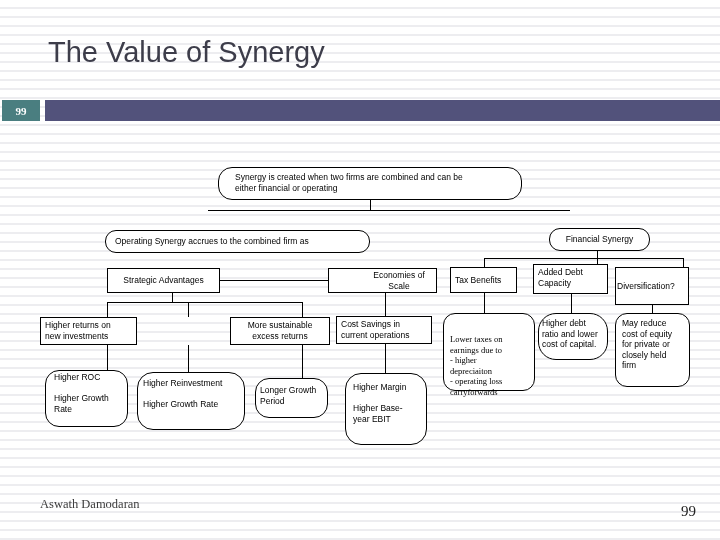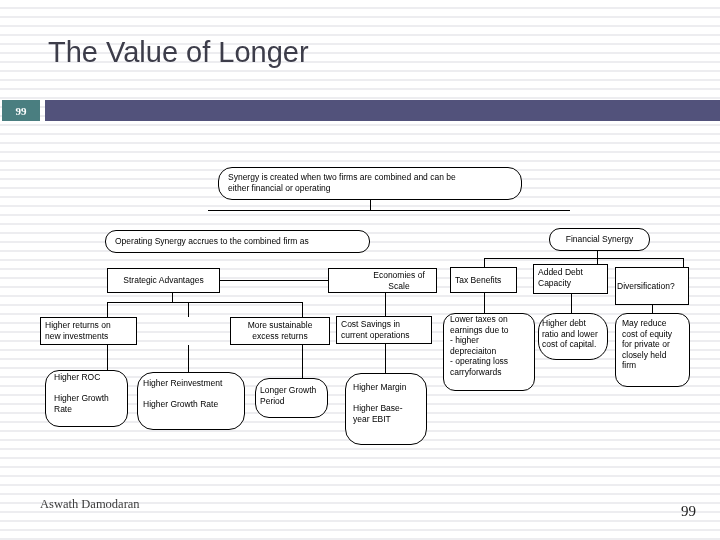--- a/index.html
+++ b/index.html
@@ -25,54 +25,54 @@
   .node{
     position:absolute;box-sizing:border-box;background:#ffffff;
     border:1px solid #000000;color:#000000;
     font-size:8.5px;line-height:10.5px;white-space:pre-line;
     padding:2px 4px;
   }
   .vc{display:flex;align-items:center;}
   .hc{justify-content:center;text-align:center;}
   .tc{text-align:center;}
   
-  .n-synergy_root{left:218px;top:167px;width:304px;height:33px;border-radius:14px;padding:4px 9px;}
+  .n-synergy_root{left:218px;top:167px;width:304px;height:33px;border-radius:14px;padding:4px 16px;}
   .n-operating_synergy{left:105px;top:230px;width:265px;height:23px;border-radius:11px;padding:0 9px;}
   .n-financial_synergy{left:549px;top:228px;width:101px;height:23px;border-radius:11px;}
   .n-strategic_advantages{left:107px;top:268px;width:113px;height:25px;}
   .n-economies_of_scale{left:328px;top:268px;width:109px;height:25px;padding-left:37px;}
   .n-tax_benefits{left:450px;top:267px;width:67px;height:26px;}
   .n-added_debt_capacity{left:533px;top:264px;width:75px;height:30px;}
   .n-diversification{left:615px;top:267px;width:74px;height:26px;padding:18px 1px;}
   .n-higher_returns{left:40px;top:317px;width:97px;height:28px;}
   .n-more_new_investments{left:147px;top:317px;width:73px;height:28px;}
   .n-more_sustainable{left:230px;top:317px;width:100px;height:28px;}
   .n-cost_savings{left:336px;top:316px;width:96px;height:28px;}
-  .n-lower_taxes{left:443px;top:313px;width:92px;height:78px;border-radius:12px;padding:0 6px;}
+  .n-lower_taxes{left:443px;top:313px;width:92px;height:78px;border-radius:12px;padding:20px 6px;font-family:Liberation Serif, serif;}
   .n-higher_debt{left:538px;top:313px;width:70px;height:47px;border-radius:18px;padding:4px 3px;}
   .n-may_reduce{left:615px;top:313px;width:75px;height:74px;border-radius:12px;padding:4px 6px;}
   .n-higher_roc{left:45px;top:370px;width:83px;height:57px;border-radius:14px;padding:1px 8px;}
   .n-higher_reinvestment{left:137px;top:372px;width:108px;height:58px;border-radius:16px;padding:5px 5px;}
   .n-longer_growth{left:255px;top:378px;width:73px;height:40px;border-radius:14px;padding:6px 4px;}
   .n-higher_margin{left:345px;top:373px;width:82px;height:72px;border-radius:16px;padding:8px 7px;}
   .footer-author{
     position:absolute;left:40px;top:497px;
     font-family:"Liberation Serif",serif;font-size:12.5px;color:#3c3c3c;
   }
   .footer-page{
     position:absolute;right:24px;top:503px;
     font-family:"Liberation Serif",serif;font-size:15px;color:#222222;
   }
 </style>
 </head>
 <body>
 
 <div class="slide">
 
-  <h1 class="title">The Value of Longer</h1>
+  <h1 class="title">The Value of Synergy</h1>
 
   <div class="page-badge">99</div>
   <div class="header-bar"></div>
 
   <div class="diagram">
 
     <svg class="connectors" width="720" height="540" shape-rendering="crispEdges" stroke="#000000" stroke-width="1">
       <line x1="370.5" y1="200" x2="370.5" y2="210"></line>
       <line x1="208" y1="210.5" x2="570" y2="210.5"></line>
       <line x1="597.5" y1="251" x2="597.5" y2="258"></line>

